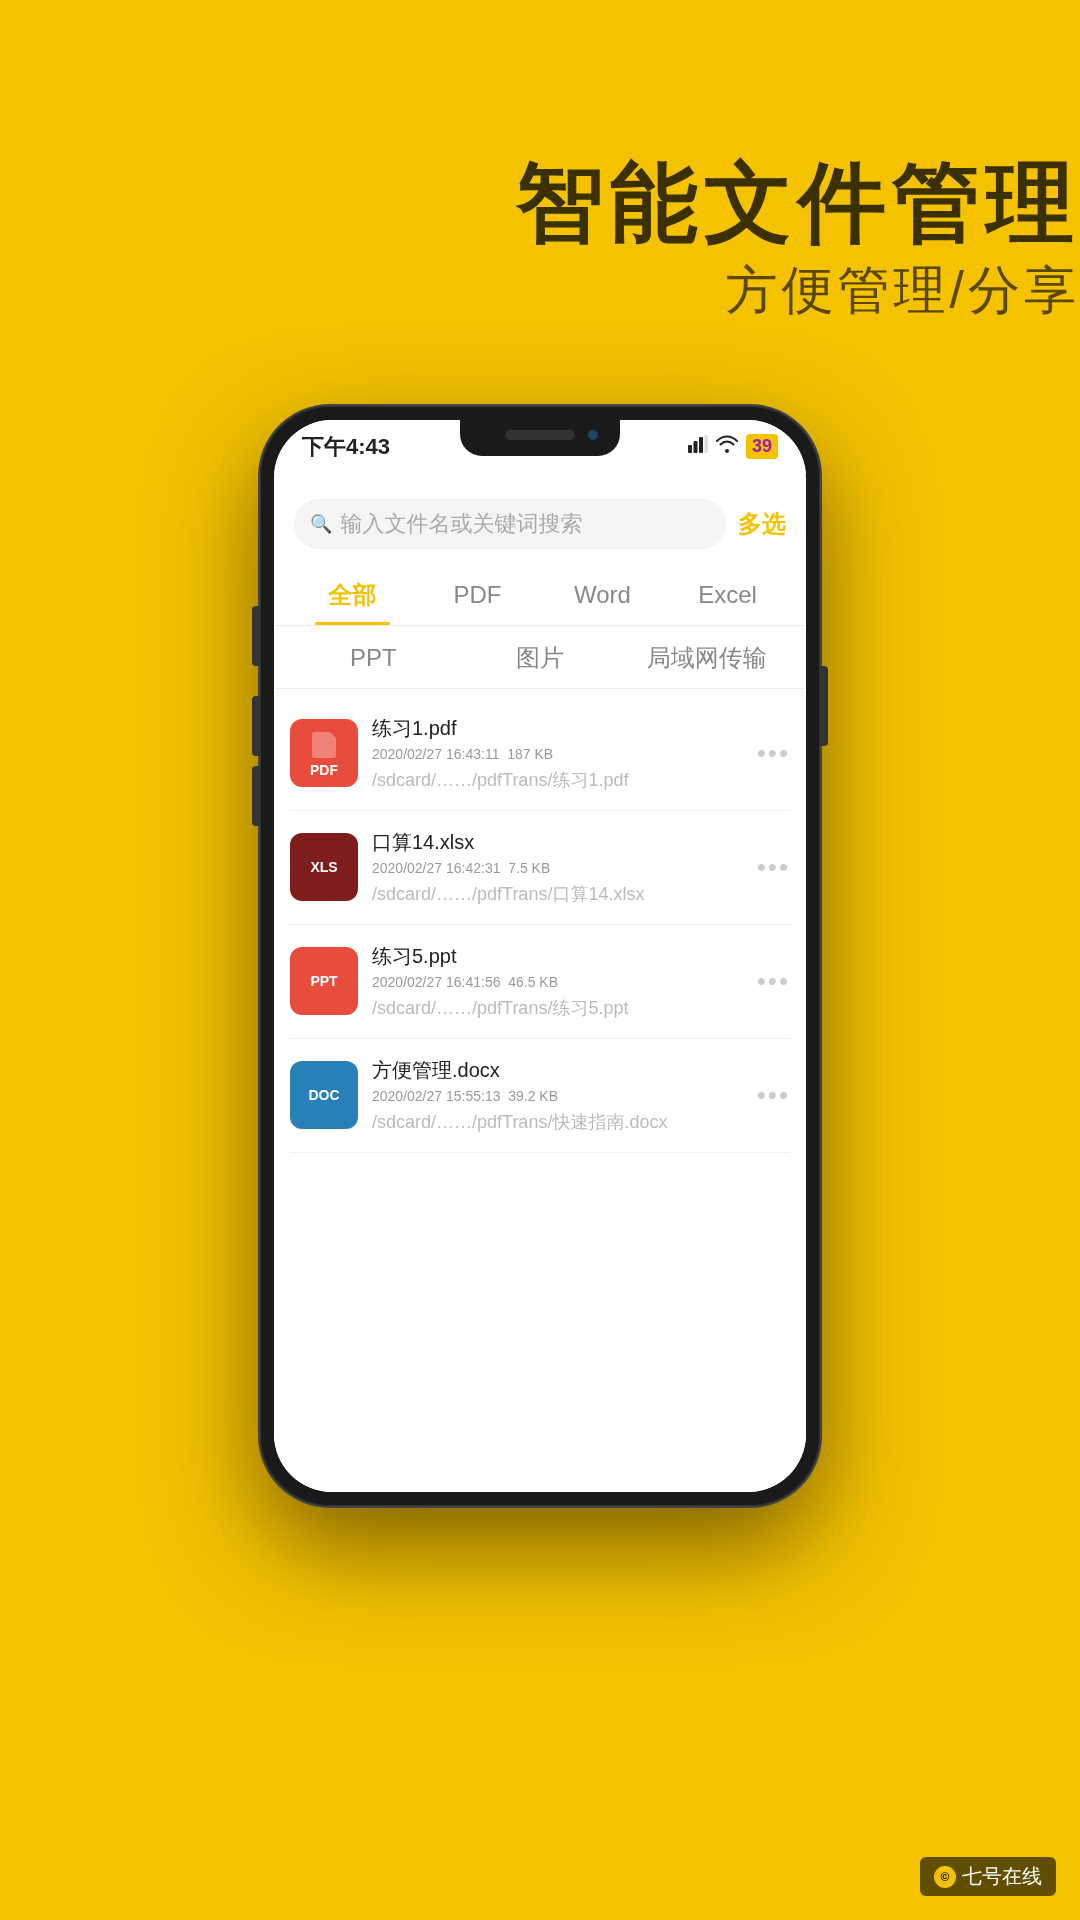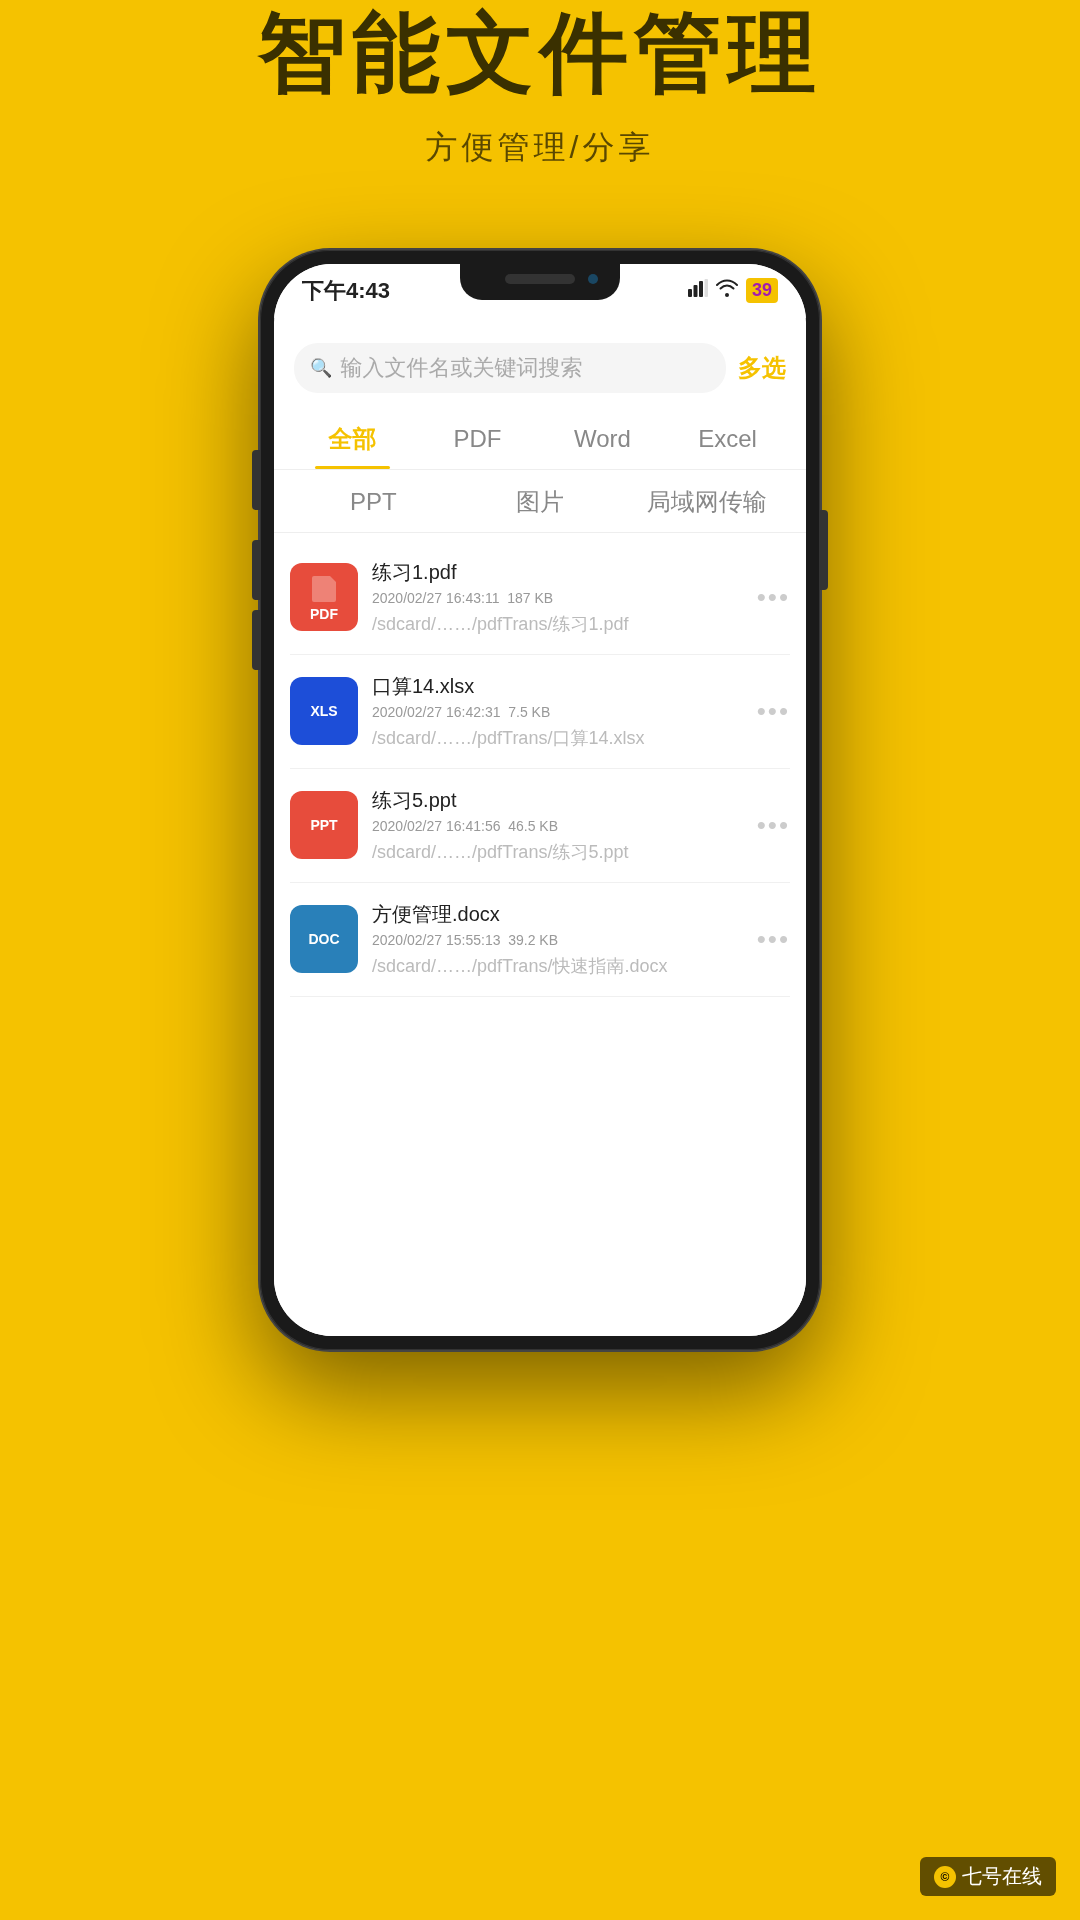--- a/index.html
+++ b/index.html
@@ -18,34 +18,34 @@
       position: absolute;
       top: 0; left: 0; right: 0; bottom: 0;
       background: #F5C200;
       z-index: 0;
     }
 
     
     .hero {
       position: relative;
       z-index: 1;
-      text-align: center;
+      text-align: right;
+      padding-top: 150px;
     }
     .hero-title {
       font-size: 88px;
       font-weight: 700;
       color: #3a3000;
       letter-spacing: 6px;
       line-height: 1.2;
     }
     .hero-subtitle {
-      font-size: 32px;
+      font-size: 52px;
       font-weight: 400;
       color: #5a4800;
-      margin-top: 20px;
       letter-spacing: 4px;
     }
 
     
     .phone-wrapper {
       position: relative;
       z-index: 2;
       display: flex;
       justify-content: center;
       margin-top: 80px;
@@ -266,21 +266,21 @@
       display: flex;
       align-items: center;
       justify-content: center;
       flex-shrink: 0;
       font-size: 13px;
       font-weight: 700;
       color: #fff;
       flex-direction: column;
     }
     .file-icon.pdf { background: #e74c3c; }
-    .file-icon.xlsx { background: #1d4ed8; }
+    .file-icon.xlsx { background: #7f1d1d; }
     .file-icon.ppt { background: #e74c3c; }
     .file-icon.docx { background: #2980b9; }
 
     .file-icon-inner {
       display: flex;
       flex-direction: column;
       align-items: center;
       justify-content: center;
       gap: 2px;
     }

